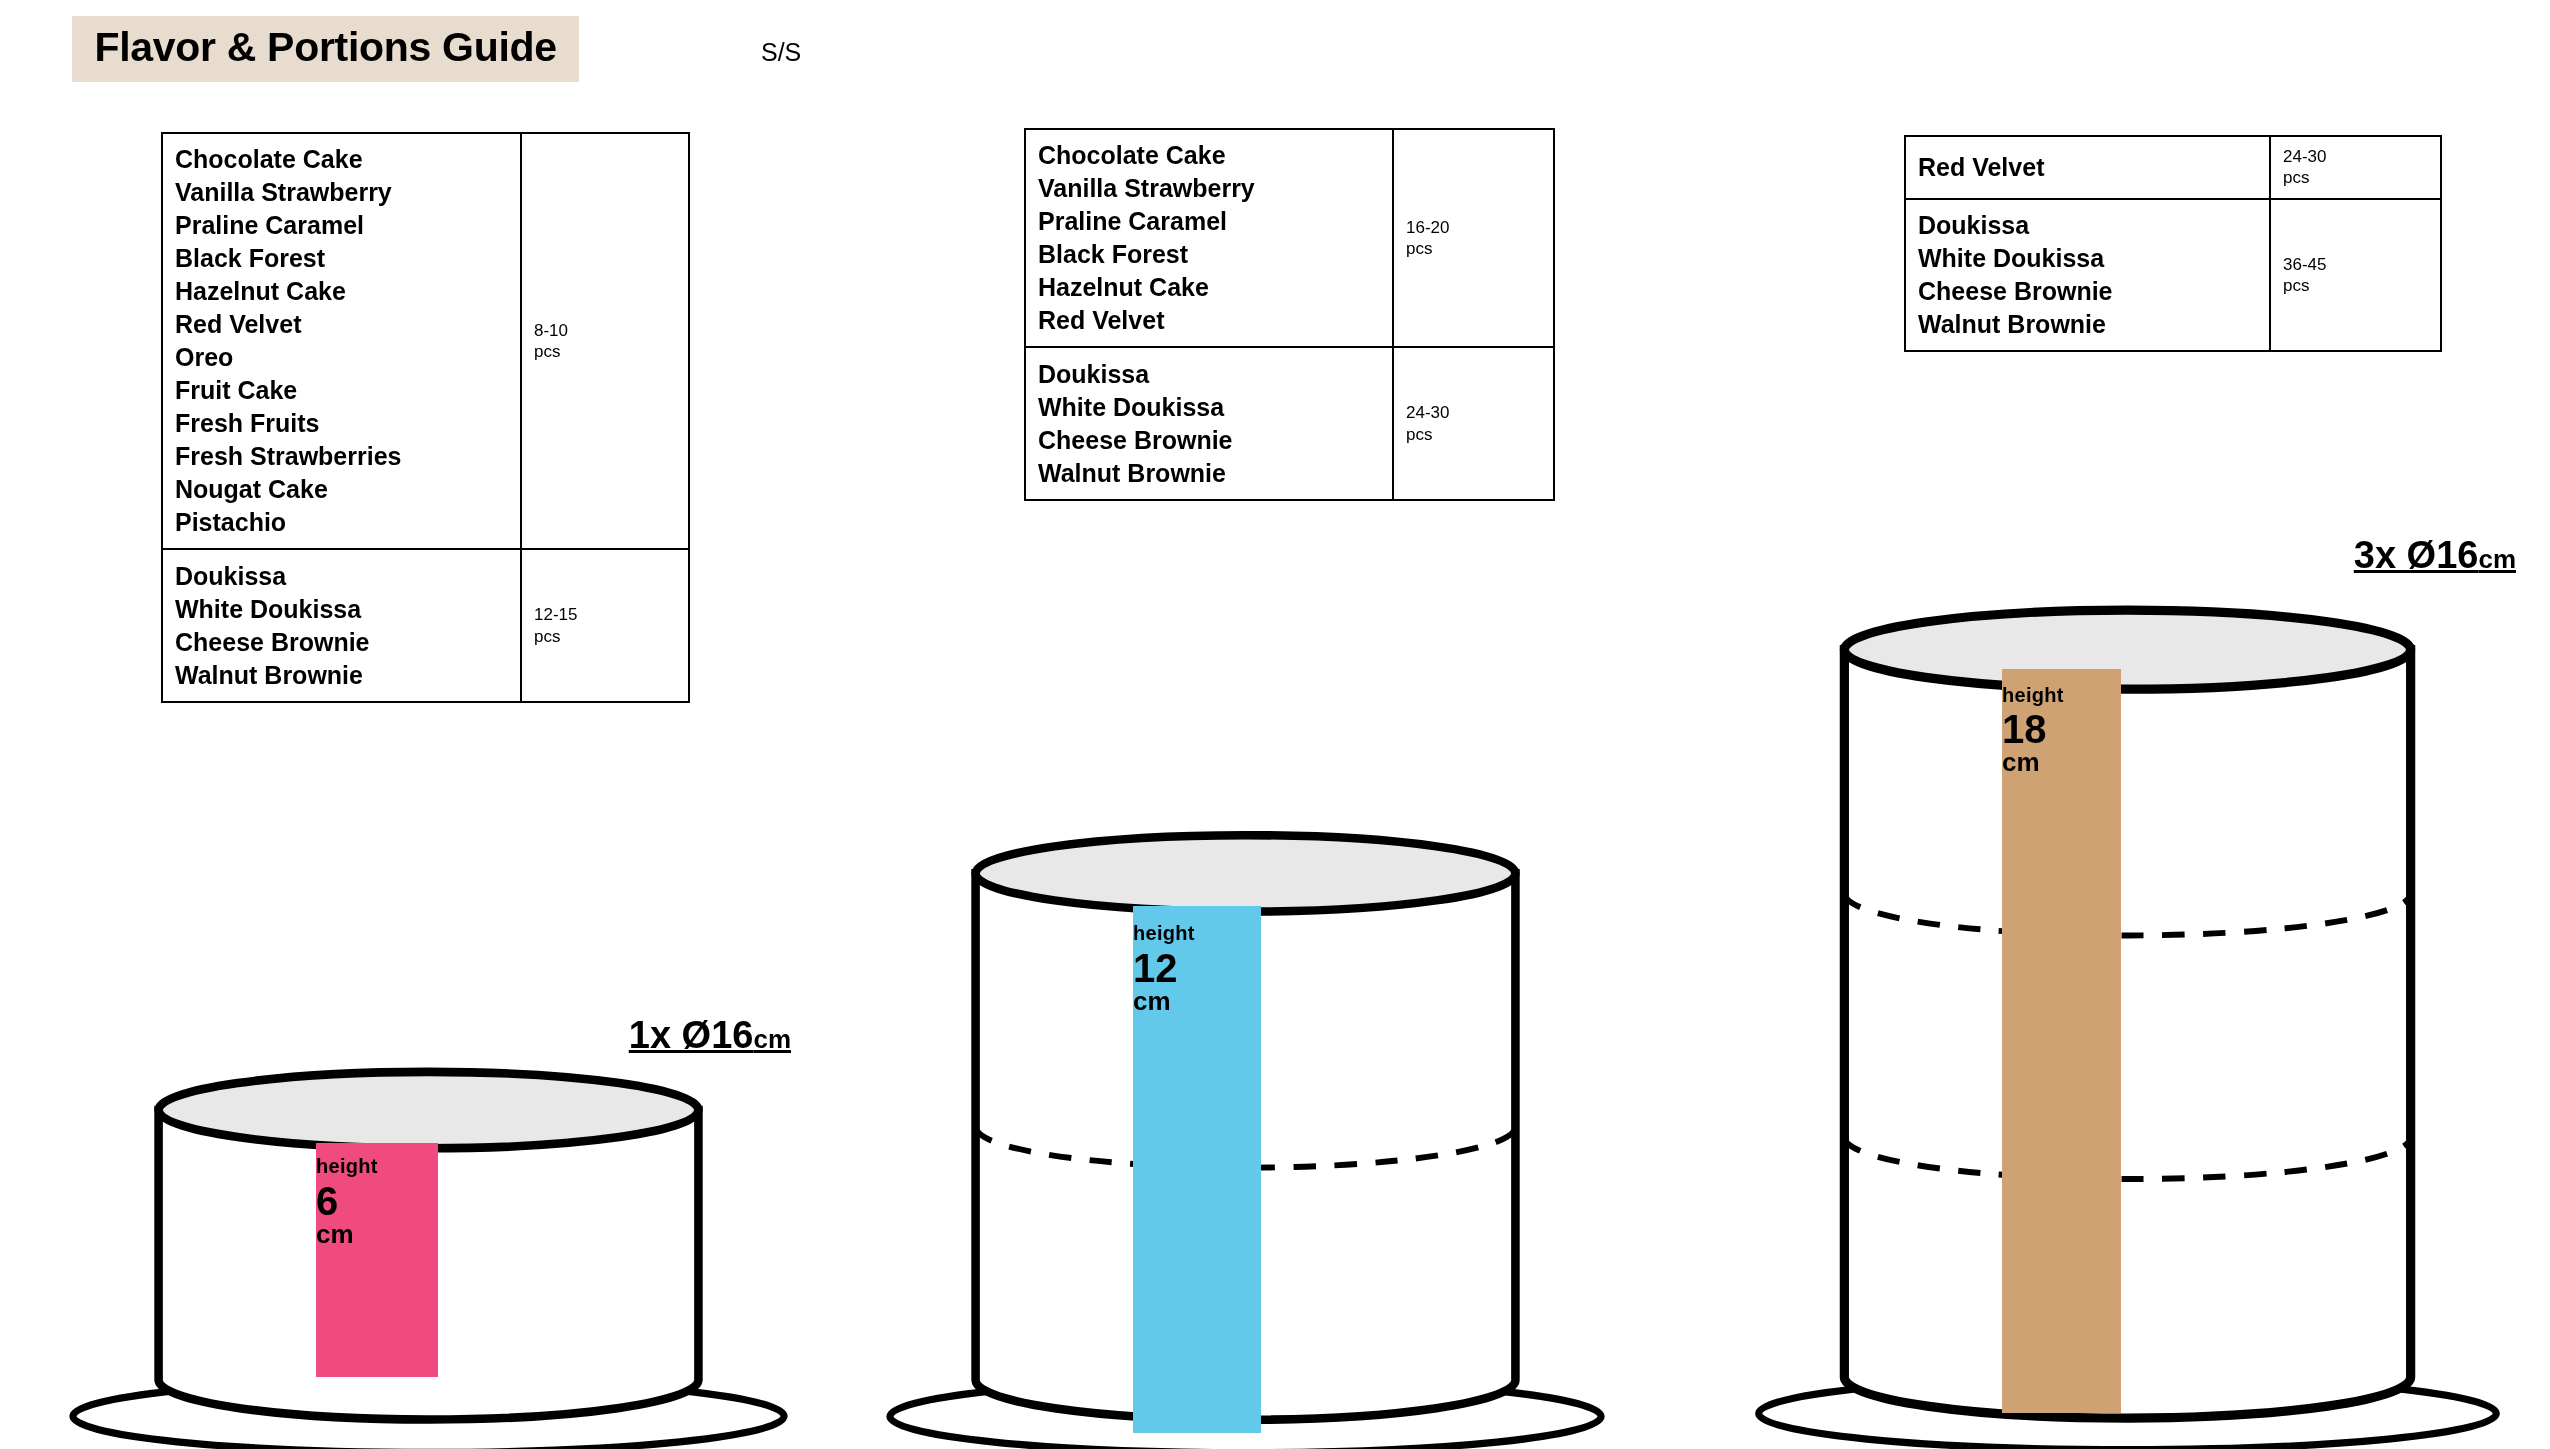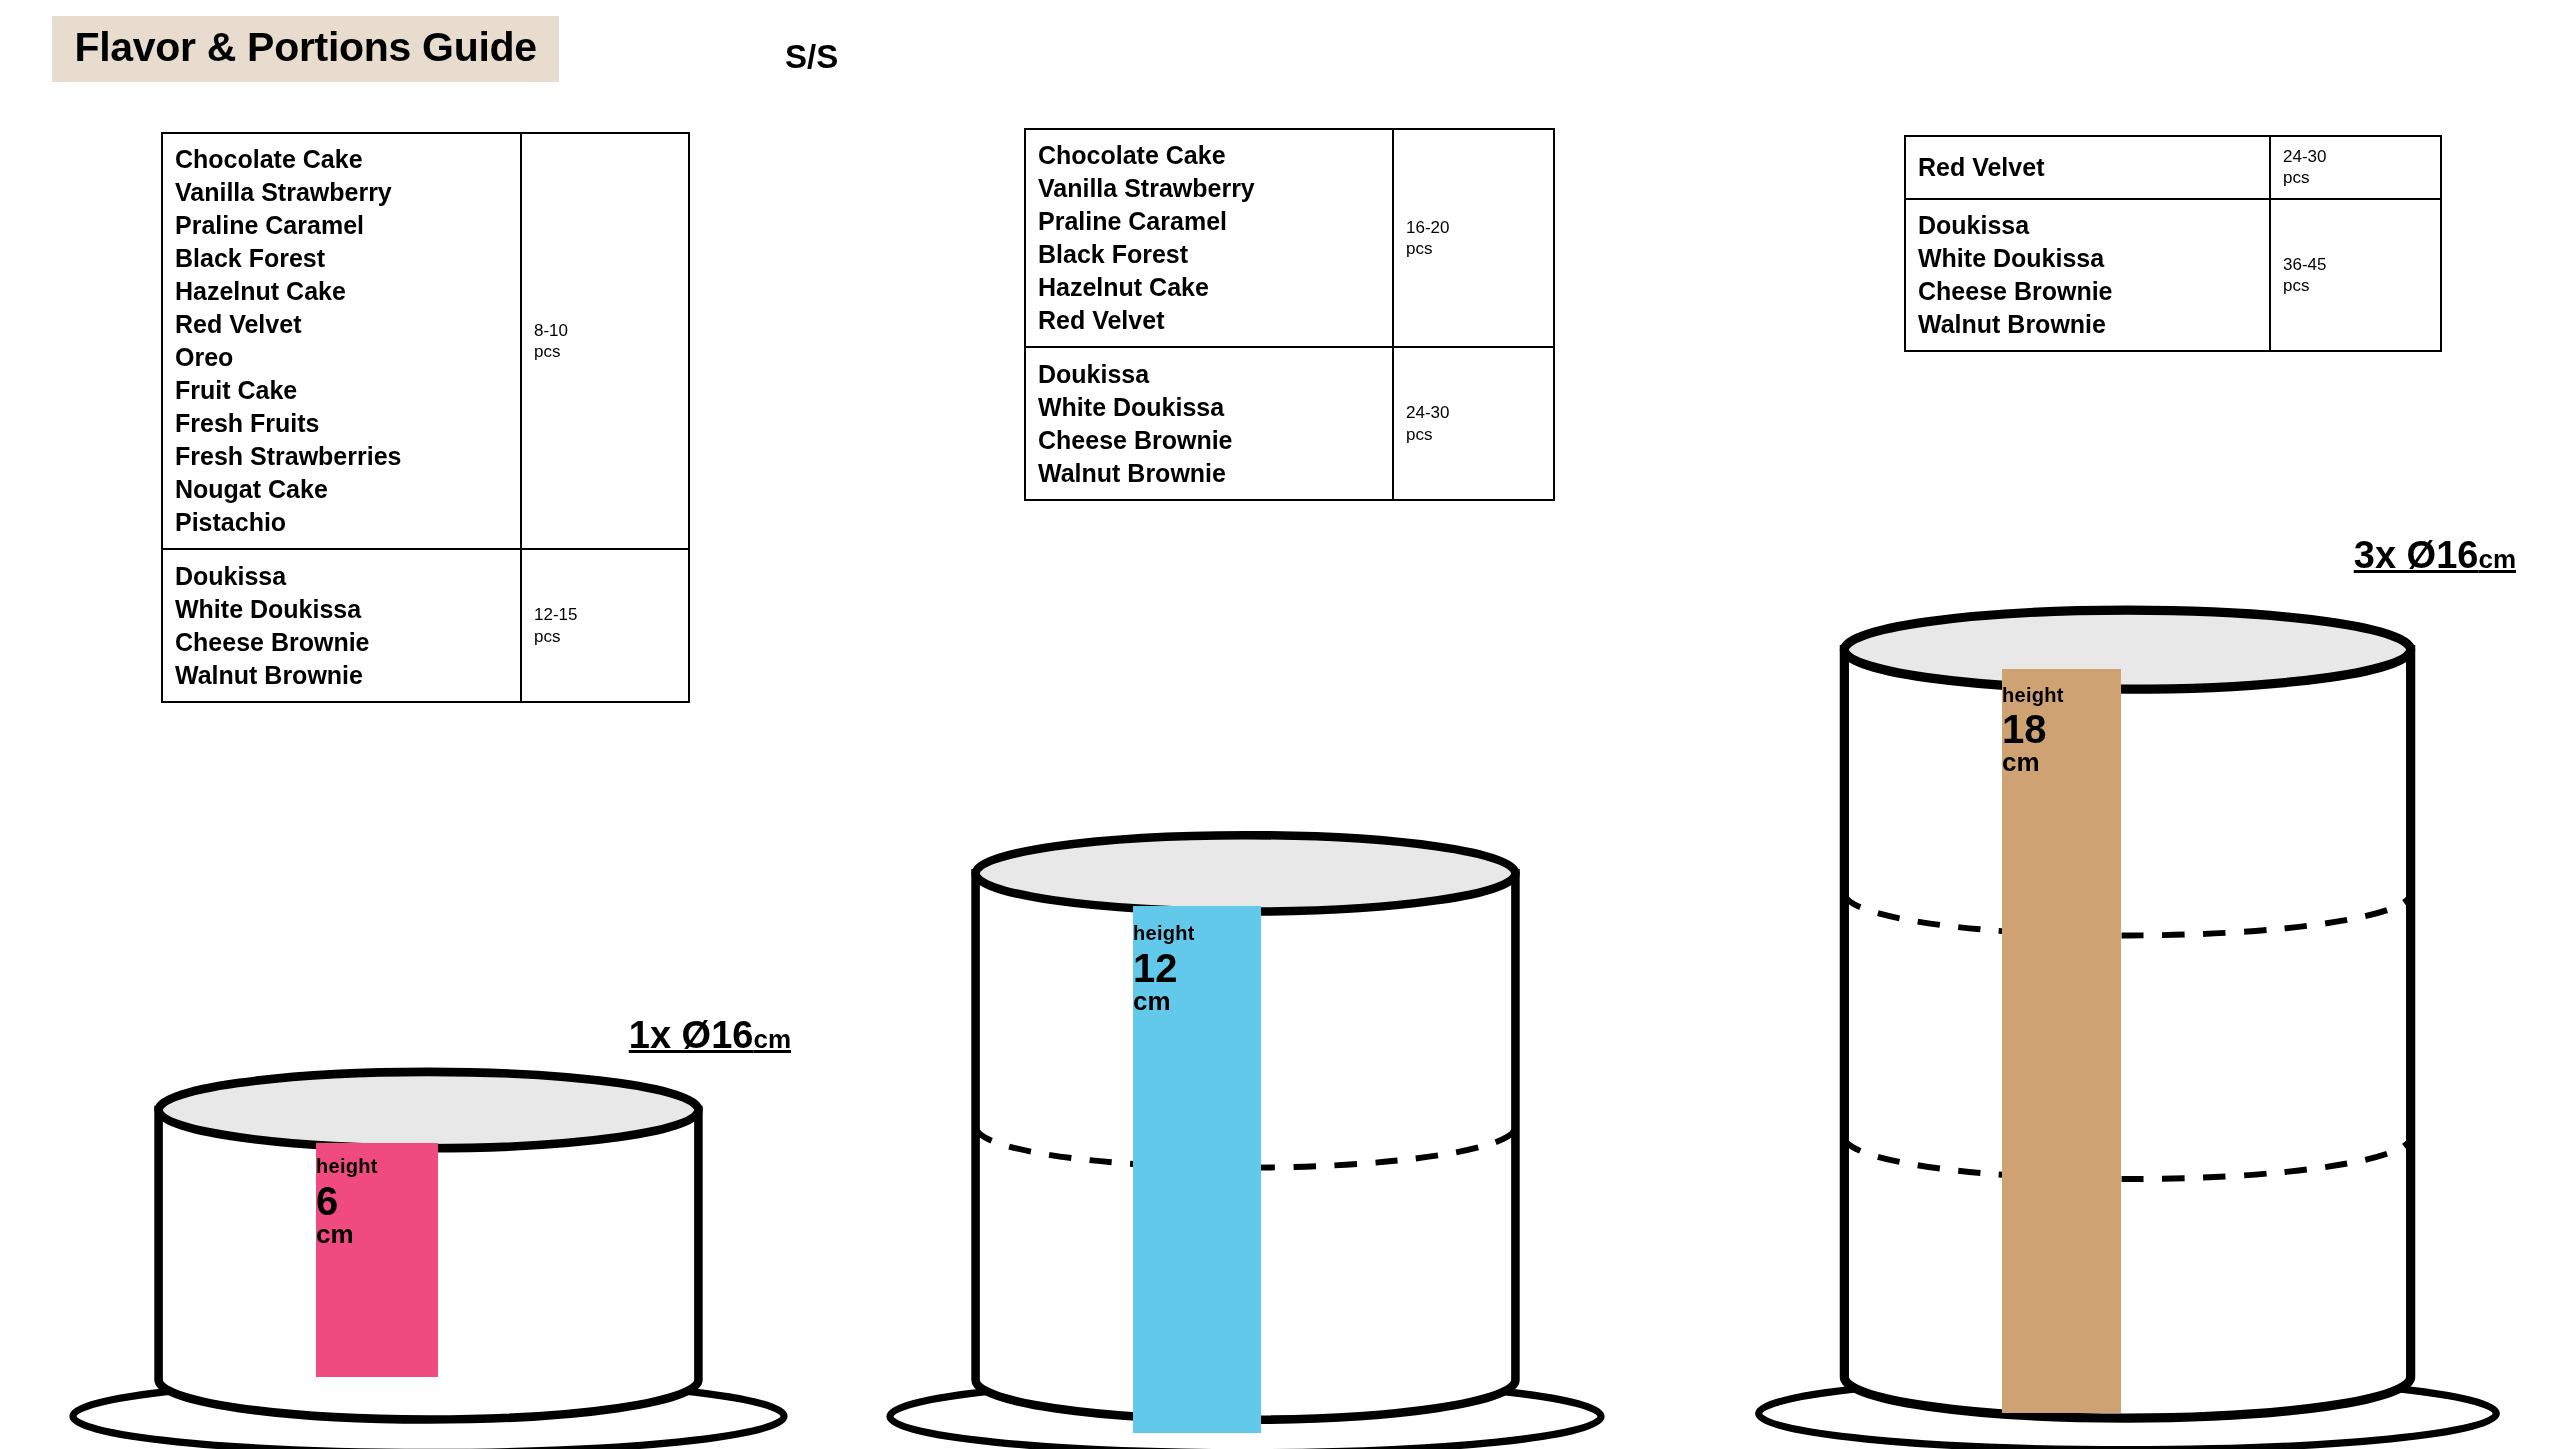--- a/index.html
+++ b/index.html
@@ -12,38 +12,37 @@
     height: 1450px;
     position: relative;
     font-family: "Liberation Sans", sans-serif;
     color: #000000;
     overflow: hidden;
   }
 
   
   #title-banner {
     position: absolute;
-    left: 52px;
+    left: 72px;
     top: 16px;
     background: #e7dccd;
     padding: 8px 22.4px 10.5px 22.4px;
   }
   #title-text {
     font-size: 41px;
     font-weight: bold;
     letter-spacing: -0.3px;
     white-space: nowrap;
   }
   #subtitle-text {
     position: absolute;
     left: 761px;
     top: 38px;
-    font-size: 33px;
-    font-weight: bold;
-    margin-left: 24px;
+    font-size: 25px;
+    font-weight: normal;
   }
 
   
   .portion-table {
     position: absolute;
     border-collapse: collapse;
     table-layout: fixed;
   }
   .portion-table td {
     border: 2.6px solid #000000;

